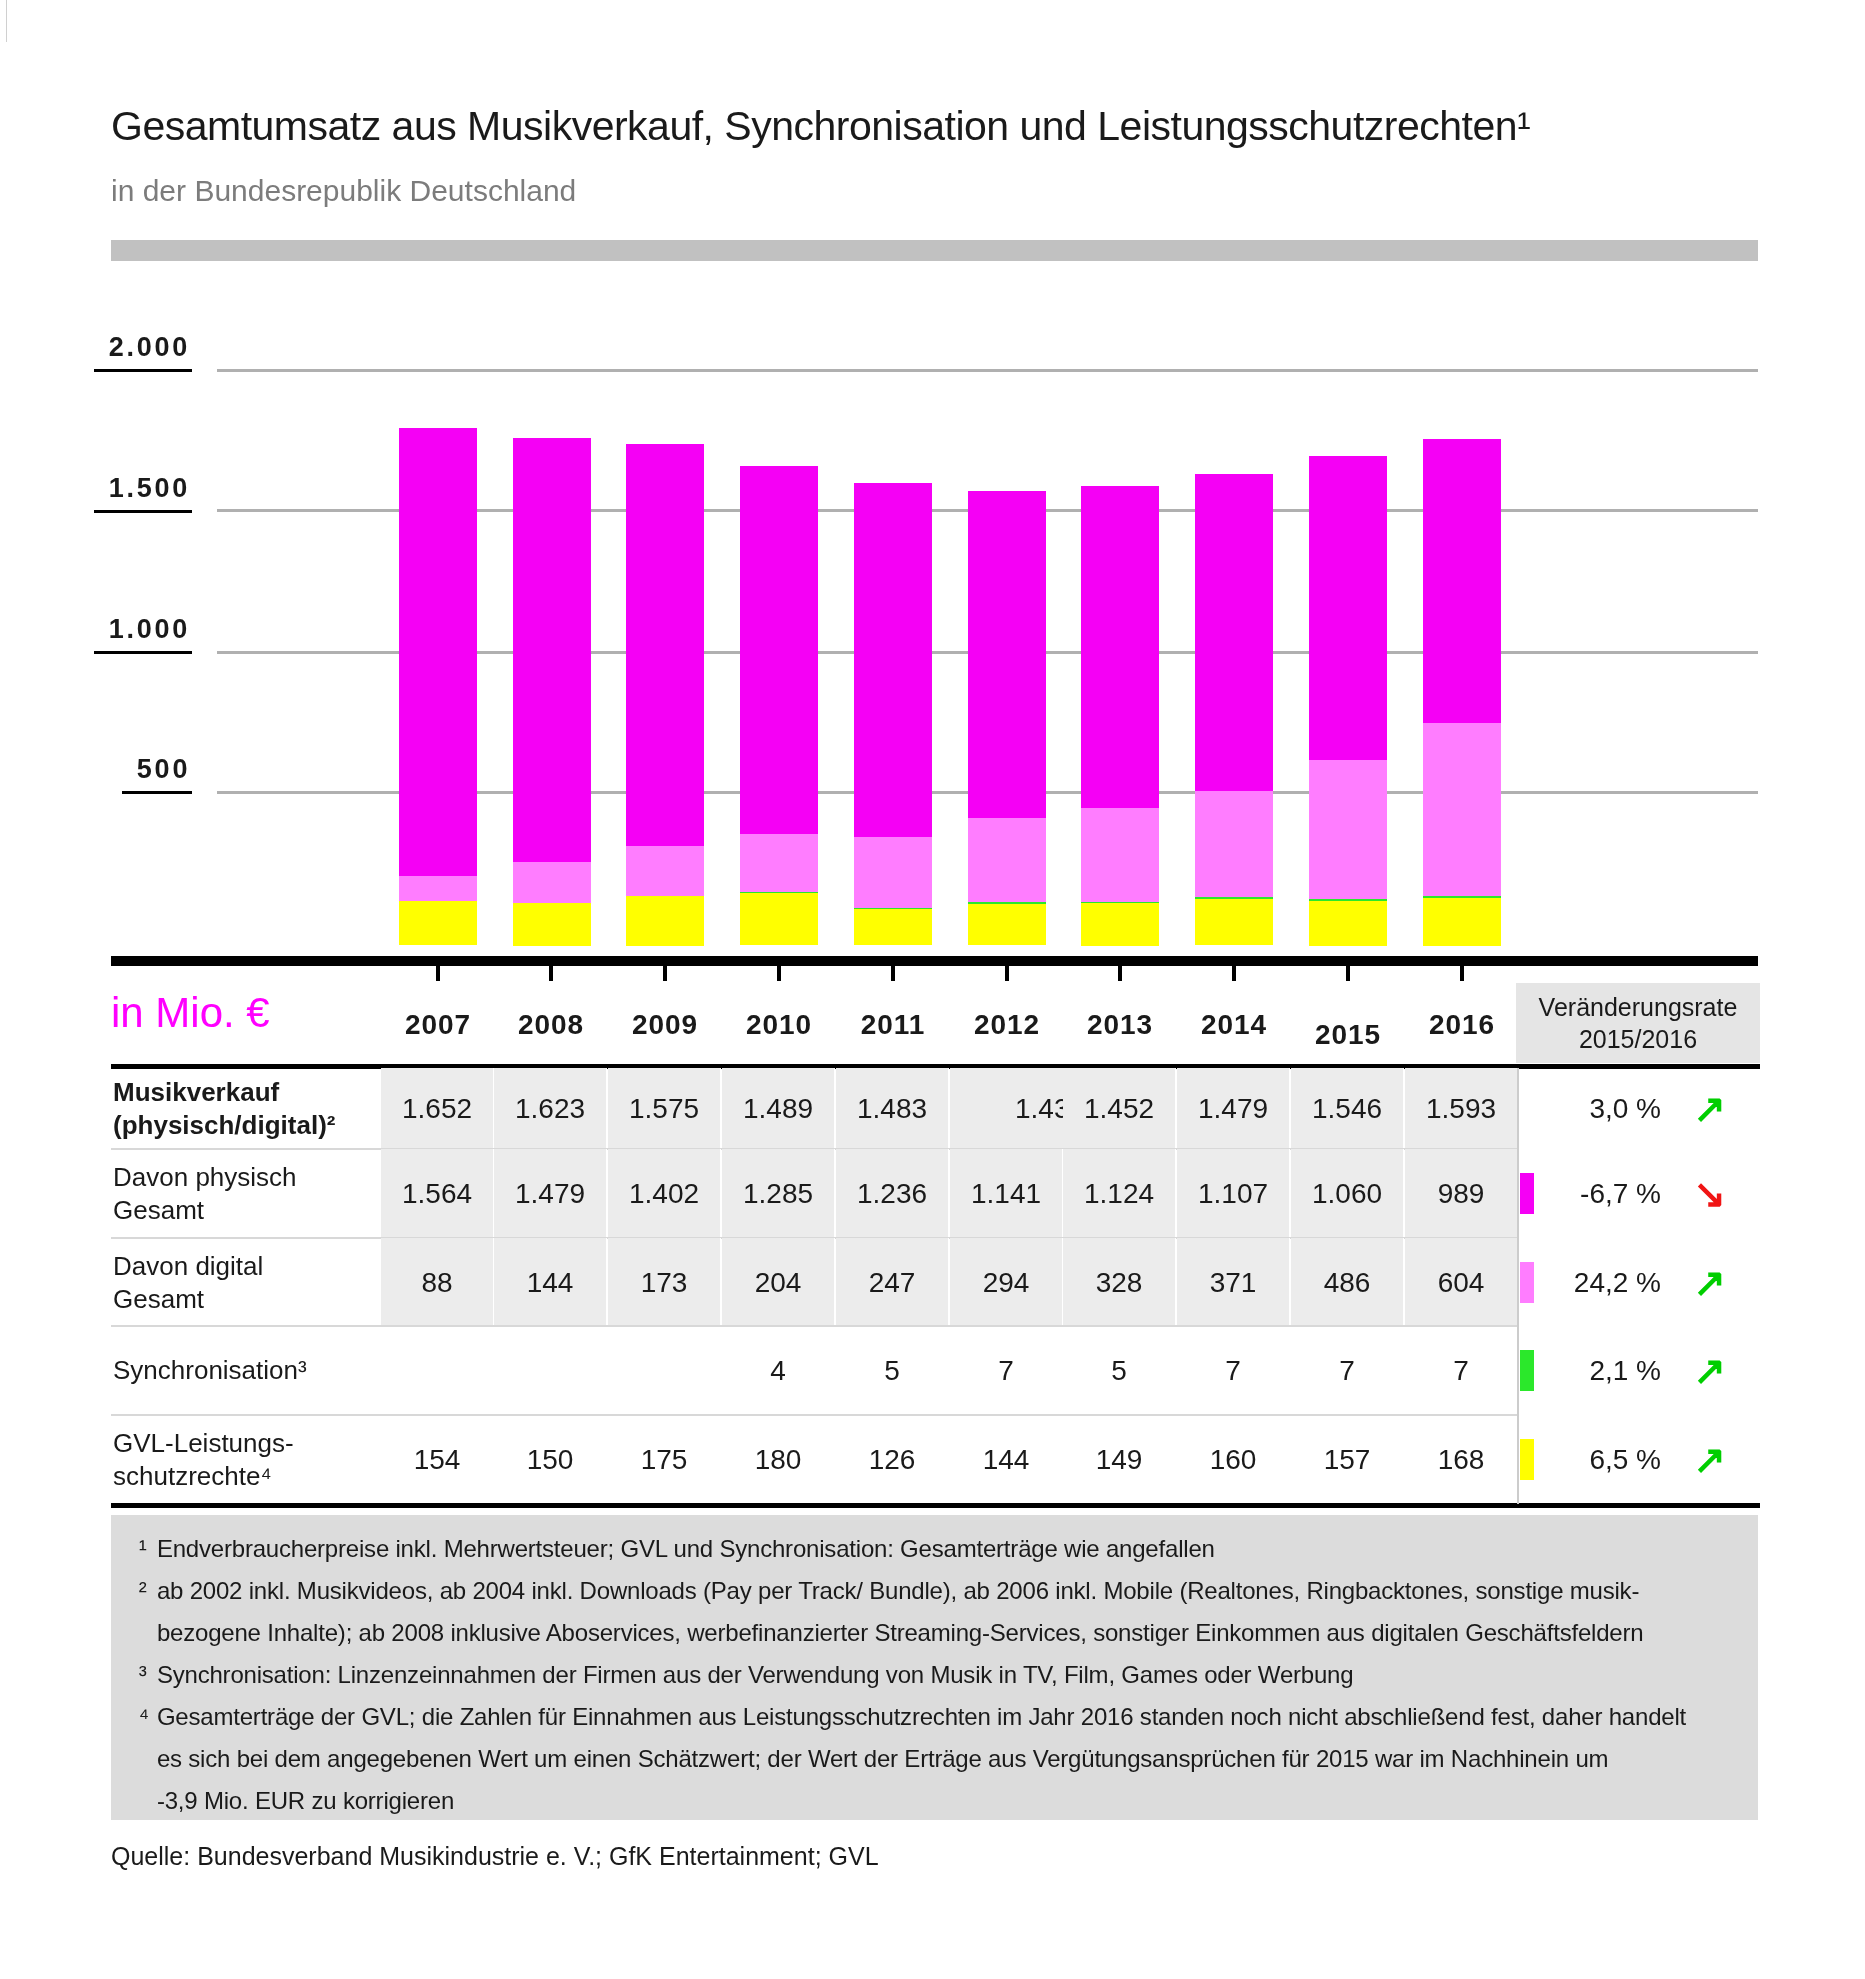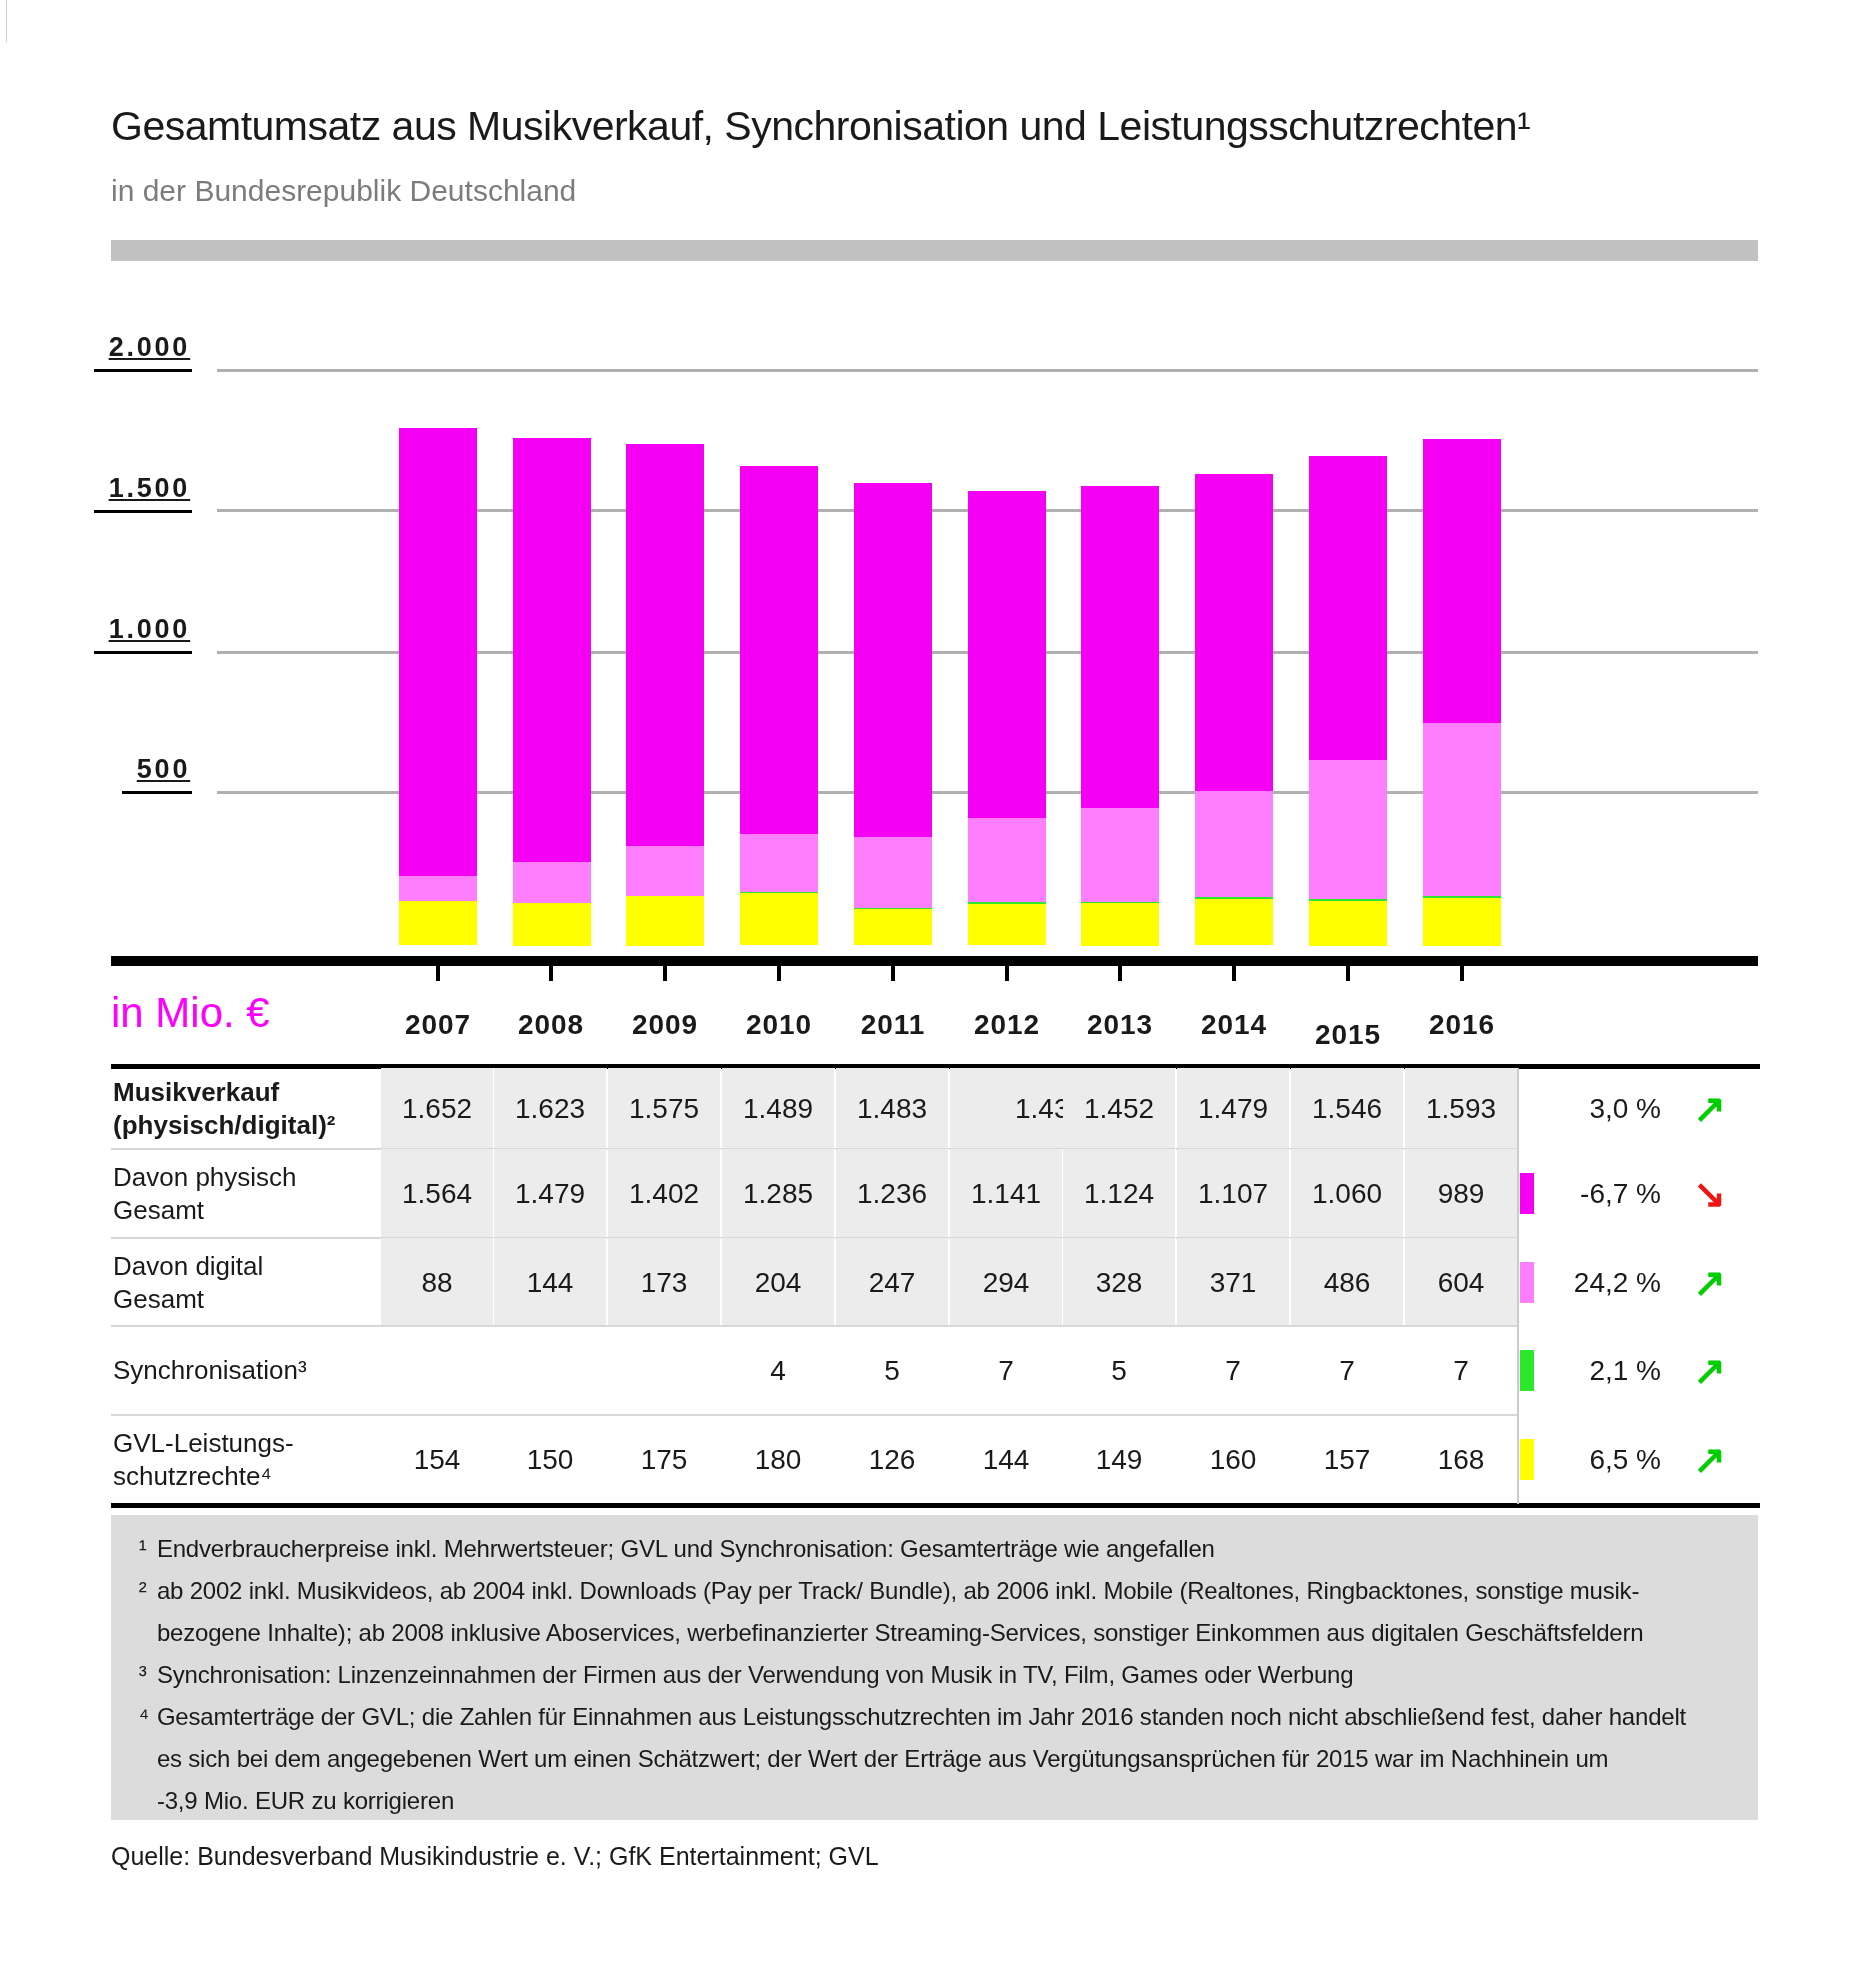--- a/index.html
+++ b/index.html
@@ -7,21 +7,21 @@
          font-family:"Liberation Sans",sans-serif;color:#1a1a1a;}
   .abs{position:absolute;}
   
   .title{left:111px;top:103px;font-size:41px;letter-spacing:-0.5px;color:#1a1a1a;white-space:nowrap;}
   .subtitle{left:111px;top:174px;font-size:30px;color:#7c7c7c;white-space:nowrap;}
   .topbar{left:111px;top:240px;width:1647px;height:21px;}
   
   .gridline{left:217px;width:1541px;height:2.8px;}
   .ylabel-wrap{left:0px;width:192px;text-align:right;}
   .ylabel{display:inline-block;font-weight:bold;font-size:27px;letter-spacing:2.8px;
-          border-bottom:3.7px solid #000;padding:0 1.8px 5.5px 14.8px;white-space:nowrap;text-decoration:underline;}
+          border-bottom:3.7px solid #000;padding:0 1.8px 5.5px 14.8px;white-space:nowrap;}
   .bar{display:flex;flex-direction:column;}
   .seg{width:100%;}
   .baseline{left:111px;top:956px;width:1647px;height:10px;background:#000;}
   .tick{width:3.7px;height:14.8px;background:#000;top:966px;}
   .unit{left:111px;top:989px;font-size:42px;white-space:nowrap;}
   .yearlbl{top:1006px;height:37px;font-weight:bold;font-size:28px;letter-spacing:0.9px;
            display:flex;align-items:center;justify-content:center;}
   .hline{left:111px;width:1649px;background:#000;height:4.6px;}
   
   .row-label{left:113px;width:295px;display:flex;flex-direction:column;justify-content:center;
@@ -218,20 +218,24 @@
       <div class="abs cell" style="left: 722px; width: 112px; top: 1415px; height: 89px;">180</div>
       <div class="abs cell" style="left: 836px; width: 112px; top: 1415px; height: 89px;">126</div>
       <div class="abs cell" style="left: 950px; width: 112px; top: 1415px; height: 89px;">144</div>
       <div class="abs cell" style="left: 1063px; width: 112px; top: 1415px; height: 89px;">149</div>
       <div class="abs cell" style="left: 1177px; width: 112px; top: 1415px; height: 89px;">160</div>
       <div class="abs cell" style="left: 1291px; width: 112px; top: 1415px; height: 89px;">157</div>
       <div class="abs cell" style="left: 1405px; width: 112px; top: 1415px; height: 89px;">168</div>
     </div>
   <div class="abs hline" style="top:1503px;"></div>
 
+  <div class="abs rate-header" style="background: rgb(229, 229, 229);">
+    <div>Veränderungsrate</div>
+    <div>2015/2016</div>
+  </div>
   <div class="abs rate-vline"></div>
   <div id="rates">
       <div class="abs pct" style="top: 1068px; height: 81px;">3,0 %</div>
       <div class="abs arrow" style="top: 1068px; height: 81px; color: rgb(0, 206, 0);">↗</div>
       <div class="abs swatch" style="top: 1173px; background: rgb(245, 0, 245);"></div>
       <div class="abs pct" style="top: 1149px; height: 89px;">-6,7 %</div>
       <div class="abs arrow" style="top: 1149px; height: 89px; color: rgb(240, 20, 20);">↘</div>
       <div class="abs swatch" style="top: 1262px; background: rgb(255, 125, 255);"></div>
       <div class="abs pct" style="top: 1238px; height: 89px;">24,2 %</div>
       <div class="abs arrow" style="top: 1238px; height: 89px; color: rgb(0, 206, 0);">↗</div>

